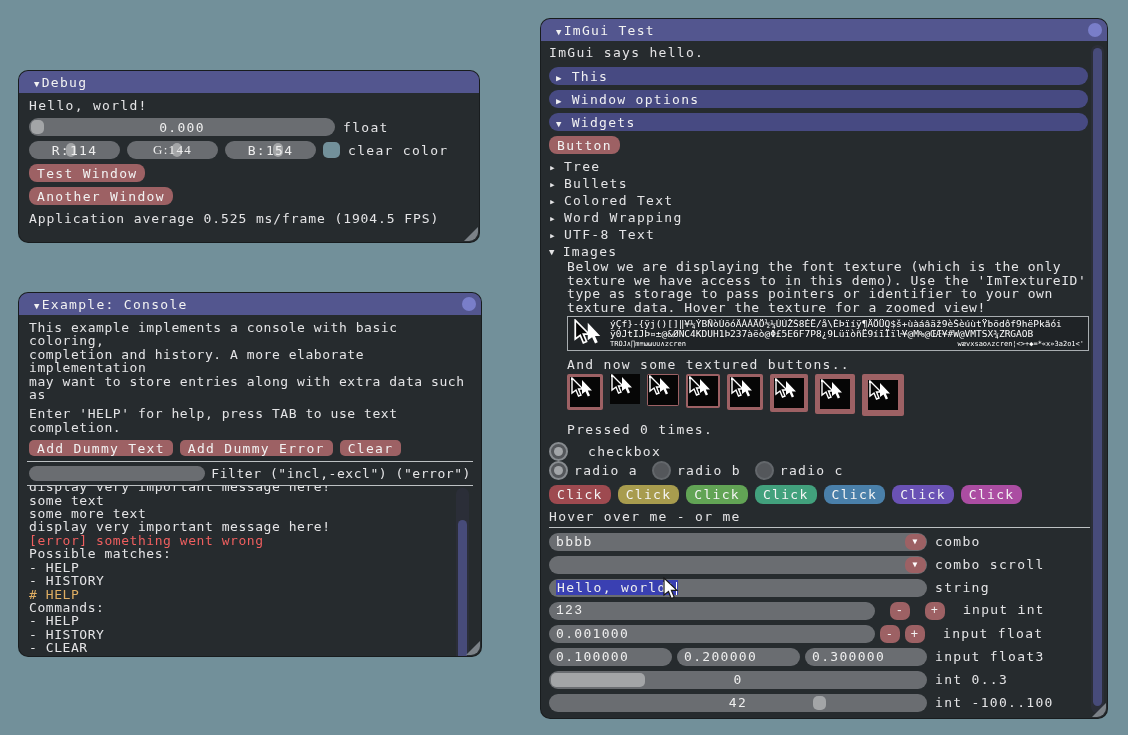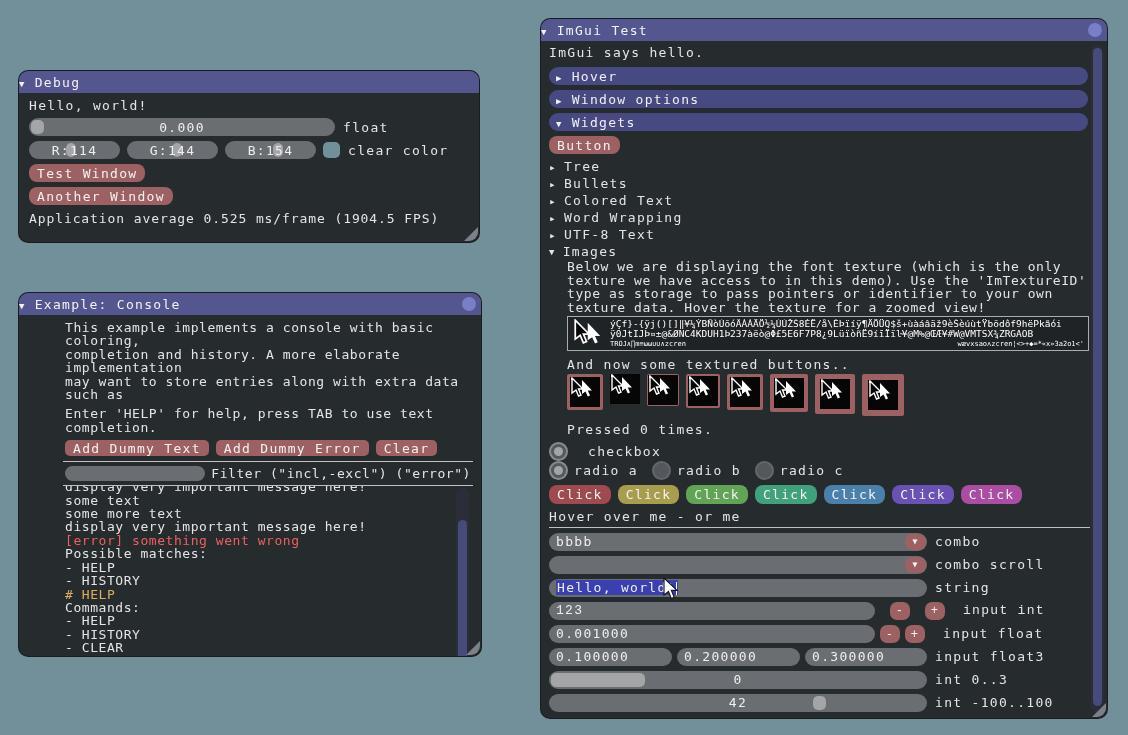--- a/index.html
+++ b/index.html
@@ -7,21 +7,21 @@
   body {
     background:#72909a;
     font-family:"DejaVu Sans Mono", monospace;
     font-size:13px; letter-spacing:1.3px;
     color:#e4e4e6; overflow:hidden; position:relative;
   }
   .tight { letter-spacing:0.55px; }
   .window { position:absolute; background:#262b2e; border:1px solid rgba(0,0,0,.35);
             border-radius:10px; overflow:hidden; }
   .titlebar { height:22px; background:#53568f; display:flex; align-items:center;
-              gap:9px; padding:0 0; color:#f2f2f2; position:relative; }
+              gap:1px; padding:0 15px; color:#f2f2f2; position:relative; }
   .content { position:relative; }
   .tri-d::before{content:"▼"; font-size:9px;}
   .tri-r::before{content:"▶"; font-size:9px;}
   .tri-s::before{content:"▸"; font-size:11px;}
   .closebtn { position:absolute; right:5px; top:4px; width:14px; height:14px;
               border-radius:50%; background:#797ec9; }
   .grip { position:absolute; right:1px; bottom:1px; width:14px; height:14px;
           background:#7b8187; clip-path:polygon(100% 0,100% 100%,0 100%);
           border-bottom-right-radius:9px; }
   .line { line-height:13.4px; }
@@ -89,21 +89,21 @@
         <span class="val">0.000</span>
       </div>
       <span class="lbl">float</span>
     </div>
     <div class="row" style="margin-top:5px; gap:7px;" id="rgb-row">
 
       <div class="frame slider centered" style="width: 91px;">
           <span class="grab" style="left: 37px; width: 10px;"></span>
           <span class="val">R:114</span>
         </div>
-        <div class="frame slider centered" style="width: 91px;">
+        <div class="frame slider centered" style="width: 91px; font-family: Liberation Serif, serif;">
           <span class="grab" style="left: 45px; width: 10px;"></span>
           <span class="val">G:144</span>
         </div>
         <div class="frame slider centered" style="width: 91px;">
           <span class="grab" style="left: 48px; width: 10px;"></span>
           <span class="val">B:154</span>
         </div>
         <div style="width: 17px; height: 16px; border-radius: 5px; background: rgb(114, 144, 154);" id="clear-swatch"></div>
       <span style="margin-left:1px;">clear color</span>
     </div>
@@ -113,21 +113,21 @@
   </div>
   <div class="grip"></div>
 </section>
 
 <section class="window" style="left:18px; top:292px; width:464px; height:365px;">
   <div class="titlebar">
     <span class="tri-d"></span>
     <span>Example: Console</span>
     <span class="closebtn"></span>
   </div>
-  <div class="content" style="padding:6px 10px 0;margin-left:36px;">
+  <div class="content" style="padding:6px 10px 0;">
     <div id="console-intro" class="tight">
         <div class="line">This example implements a console with basic coloring,</div>
         <div class="line">completion and history. A more elaborate implementation</div>
         <div class="line">may want to store entries along with extra data such as</div>
       </div>
     <div class="line tight" style="margin-top:6px;">Enter 'HELP' for help, press TAB to use text completion.</div>
     <div class="row" style="margin-top:6px; gap:7px;">
       <button class="btn" style="border-radius:5px; height:16px;">Add Dummy Text</button>
       <button class="btn" style="border-radius:5px; height:16px;">Add Dummy Error</button>
       <button class="btn" style="border-radius:5px; height:16px;">Clear</button>
@@ -165,21 +165,21 @@
   <div class="titlebar">
     <span class="tri-d"></span>
     <span>ImGui Test</span>
     <span class="closebtn"></span>
   </div>
   <div class="content" style="padding:5px 8px 0; height:679px; overflow:hidden; width:554px;">
     <div class="line">ImGui says hello.</div>
 
     <div class="headerbar" style="margin-top:8px; width:539px;">
       <span class="tri-r"></span>
-      <span>Hover</span>
+      <span>This</span>
     </div>
     <div class="headerbar" style="margin-top:5px; width:539px;">
       <span class="tri-r"></span>
       <span>Window options</span>
     </div>
     <div class="headerbar" style="margin-top:5px; width:539px;">
       <span class="tri-d"></span>
       <span>Widgets</span>
     </div>
 

